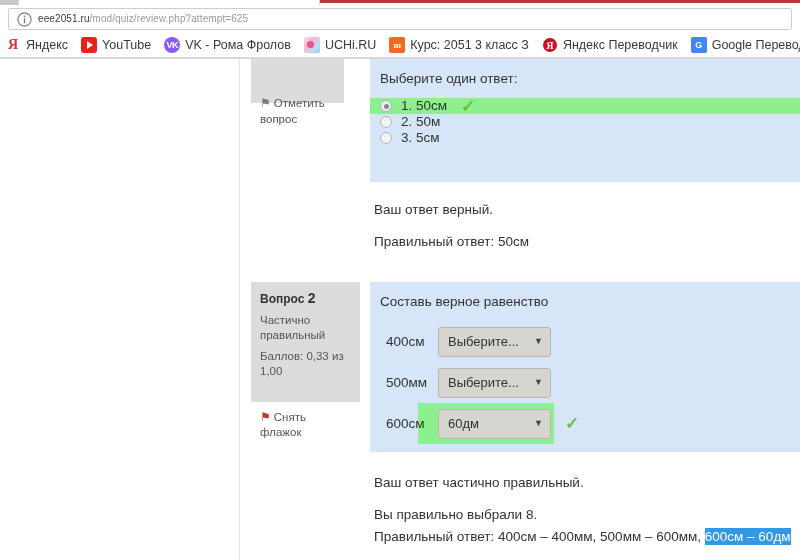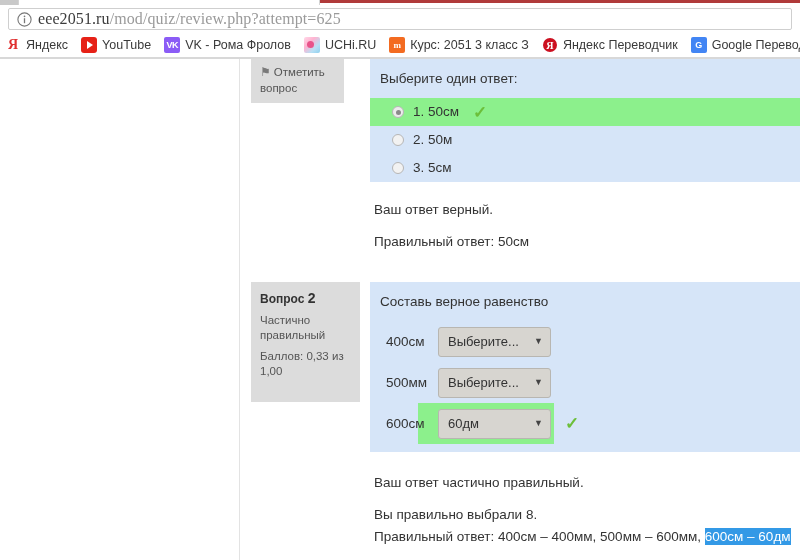--- a/index.html
+++ b/index.html
@@ -83,26 +83,25 @@
     height: 16px;
     margin-left: 7px;
     margin-right: 6px;
     flex: 0 0 auto;
     display: flex;
     align-items: center;
     justify-content: center;
   }
   #info-icon svg { display: block; }
   #url-text {
-    font-size: 16px;
+    font-size: 10px;
     color: #9a9a9a;
     letter-spacing: 0.1px;
     white-space: nowrap;
     line-height: 1;
-    font-family: Liberation Serif, serif;
   }
   #url-domain {
     color: #3c3c3c;
   }
 
   
   #bookmarks-bar {
     position: relative;
     height: 26px;
     background: #ffffff;
@@ -143,21 +142,21 @@
   
   .ic-yandex { background: #ffffff; color: #e03030; font-size: 14px; font-family: "Liberation Serif", serif; }
   .ic-youtube { background: #e62117; border-radius: 3px; }
   .ic-youtube .tri {
     width: 0; height: 0;
     border-left: 6px solid #ffffff;
     border-top: 4px solid transparent;
     border-bottom: 4px solid transparent;
     margin-left: 2px;
   }
-  .ic-vk { background: #8b5cf6; font-size: 9px; letter-spacing: -0.5px; }
+  .ic-vk { background: #8b5cf6; font-size: 9px; letter-spacing: -0.5px; border-radius: 8px; }
   .ic-uchi {
     background: linear-gradient(135deg,#ffd9e8 0%,#ffb3d1 35%,#b8e0f5 70%,#8fd0ee 100%);
   }
   .ic-uchi:after {
     content: "";
     position: absolute;
     width: 7px; height: 7px;
     background: #e8538a;
     border-radius: 50%;
     left: 3px; top: 4px;
@@ -253,20 +252,21 @@
   .q-marks {
     font-size: 11.5px;
     color: #555555;
     margin-bottom: 20px;
     line-height: 1.3;
   }
   .q-flag {
     font-size: 11.5px;
     color: #555555;
     line-height: 1.3;
+    margin-top: 31px;
   }
   .flag-glyph {
     color: #c0392b;
     font-size: 12px;
     margin-right: 3px;
   }
   .flag-glyph.hollow { color: #7a7a7a; }
 
   
   .qcontent {
@@ -290,24 +290,24 @@
     font-size: 13.5px;
     color: #333333;
     margin-bottom: 11px;
     line-height: 1.2;
   }
 
   
   .answer-row {
     display: flex;
     align-items: center;
-    height: 28px;
+    height: 16px;
     position: relative;
     margin-left: -10px;
-    padding-left: 22px;
+    padding-left: 10px;
     box-sizing: border-box;
   }
   .answer-row.correct {
     background: #8cf08c;
     width: 430px;
   }
   .radio {
     width: 12px; height: 12px;
     border-radius: 50%;
     border: 1px solid #b6b6b6;
@@ -516,20 +516,24 @@
 
   <div class="feedback" id="feedback-1">
     <div class="fb-line">Ваш ответ верный.</div>
     <div class="fb-line last">Правильный ответ: 50см</div>
   </div>
 
   <div class="qinfo" id="qinfo-2">
     <div class="q-title"><span>Вопрос</span> <span class="qnum">2</span></div>
     <div class="q-state">Частично правильный</div>
     <div class="q-marks">Баллов: 0,33 из 1,00</div>
+    <div class="q-flag">
+      <span class="flag-glyph">⚑</span><span>Снять</span><br>
+      <span>флажок</span>
+    </div>
   </div>
 
   <div class="qcontent" id="qcontent-2">
     <div class="q-prompt">Составь верное равенство</div>
 
     <div class="match-row">
       <span class="match-label">400см</span>
       <span class="select-box">
         <span class="select-value">Выберите...</span>
         <span class="select-arrow">▼</span>

